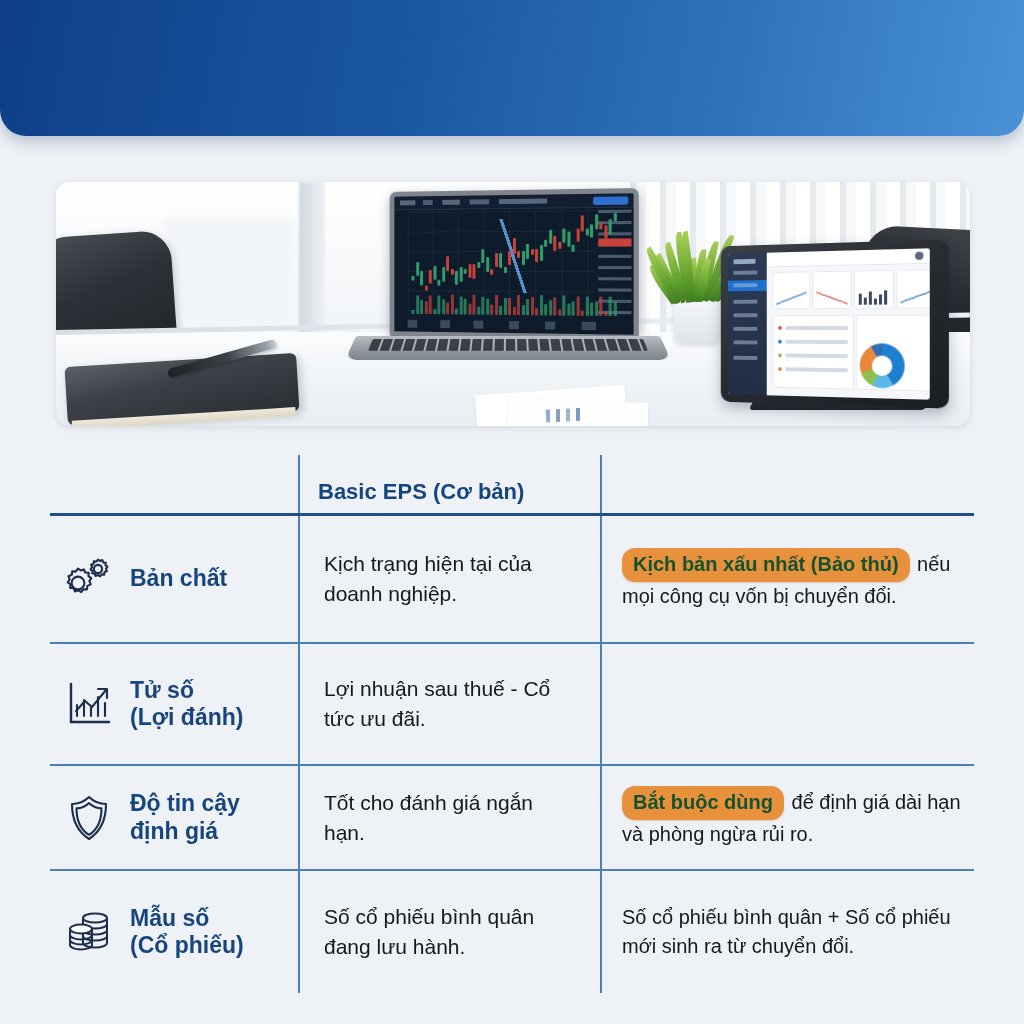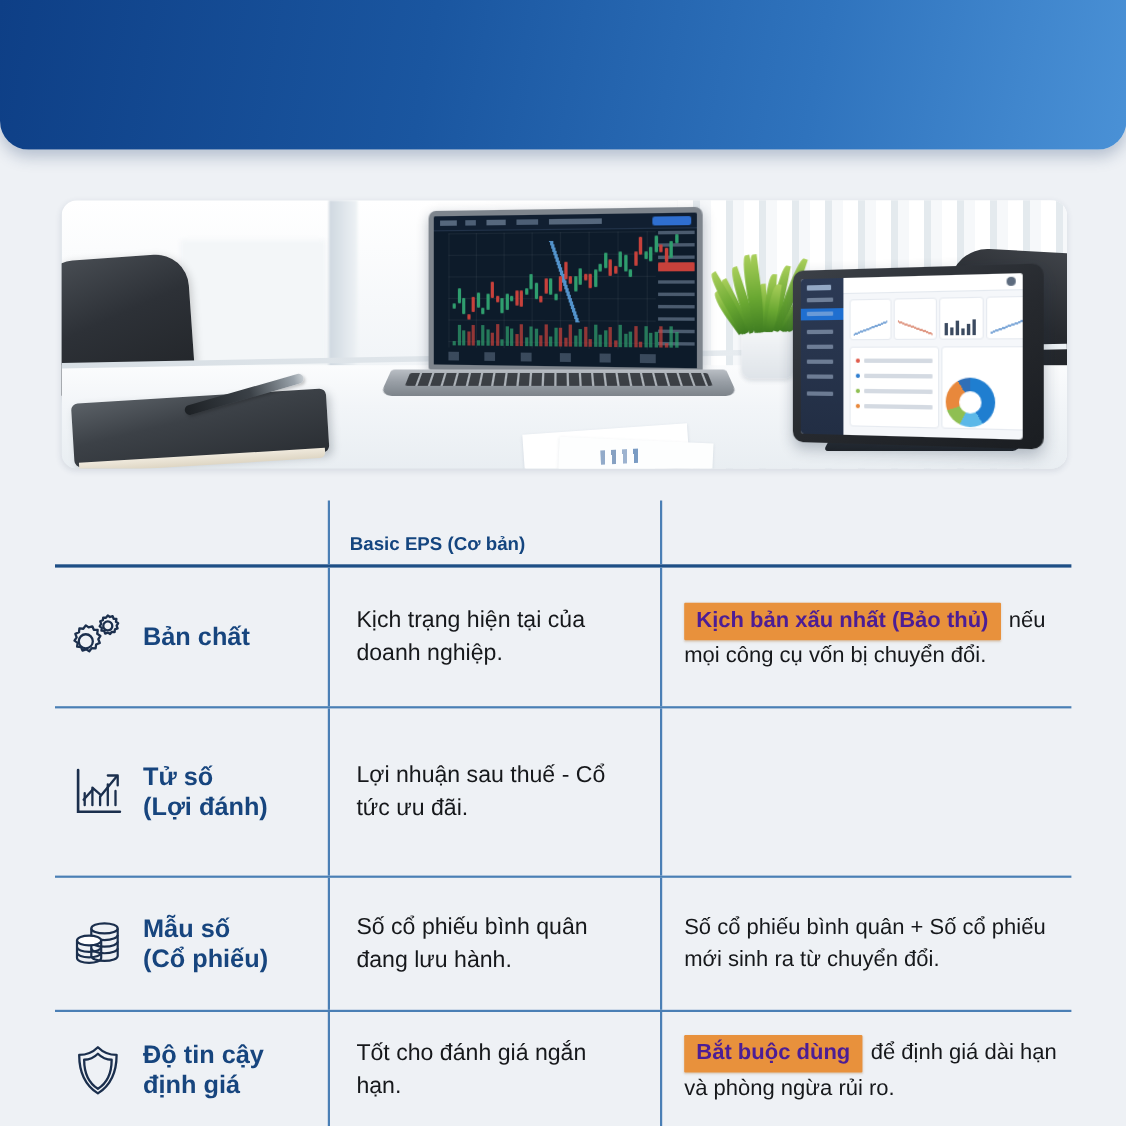--- a/index.html
+++ b/index.html
@@ -356,21 +356,21 @@
     height: 520px;
   }
   .table-head {
     position: relative;
     height: 58px;
     border-bottom: 3px solid #1e4f86;
   }
   .th {
     position: absolute;
     bottom: 8px;
-    font-size: 17px;
+    font-size: 22px;
     font-weight: bold;
     color: #14457f;
     white-space: nowrap;
   }
   .th-basic  { left: 268px; }
   .th-diluted{ left: 588px; }
 
   .vline {
     position: absolute;
     top: 0;
@@ -383,21 +383,21 @@
 
   .row {
     position: relative;
     display: flex;
     align-items: center;
     border-bottom: 2px solid #4a7fb5;
     box-sizing: border-box;
   }
   .row:last-child { border-bottom: none; }
   .r1 { height: 128px; }
-  .r2 { height: 154px; }
+  .r2 { height: 122px; }
   .r3 { height: 122px; }
   .r4 { height: 105px; }
 
   .cell-label {
     width: 248px;
     display: flex;
     align-items: center;
     gap: 12px;
     padding-left: 10px;
     box-sizing: border-box;
@@ -430,23 +430,23 @@
     box-sizing: border-box;
     font-size: 20px;
     color: #16181b;
     line-height: 1.45;
   }
   .cell-diluted.small { font-size: 18.5px; line-height: 1.5; }
 
   .hl {
     display: inline-block;
     background: #e8913c;
-    color: #4c1d95;
+    color: #14532d;
     font-weight: bold;
-    border-radius: 1px;
+    border-radius: 13px;
     padding: 2px 11px 3px 11px;
     margin-right: 2px;
     box-shadow: 0 1px 2px rgba(150,90,20,0.25);
   }
 
   svg.ico { display: block; }
 </style>
 </head>
 <body>
 
@@ -699,20 +699,41 @@
         </svg>
       </div>
       <div class="label-text">
         <span>Tử số</span><br>
         <span>(Lợi đánh)</span>
       </div>
     </div>
     <div class="cell-basic">Lợi nhuận sau thuế - Cổ tức ưu đãi.</div>
   </div>
 
+  <div class="row r4">
+    <div class="vline vline-1"></div>
+    <div class="vline vline-2"></div>
+    <div class="cell-label">
+      <div class="icon-box">
+        <svg class="ico" width="54" height="54" viewBox="0 0 54 54" fill="none" stroke="#1b2f4d" stroke-width="2.1" stroke-linejoin="round">
+          <path d="M27,6 C33,12 41,13 44,13 C44,26 41,39 27,48 C13,39 10,26 10,13 C13,13 21,12 27,6 Z"></path>
+          <path d="M27,12 C31.5,16.5 37,17.4 39.5,17.4 C39.5,27.5 37,37.5 27,43.8 C17,37.5 14.5,27.5 14.5,17.4 C17,17.4 22.5,16.5 27,12 Z"></path>
+        </svg>
+      </div>
+      <div class="label-text">
+        <span>Độ tin cậy</span><br>
+        <span>định giá</span>
+      </div>
+    </div>
+    <div class="cell-basic">Tốt cho đánh giá ngắn hạn.</div>
+    <div class="cell-diluted">
+      <span class="hl">Bắt buộc dùng</span><span> để định giá dài hạn và phòng ngừa rủi ro.</span>
+    </div>
+  </div>
+
   <div class="row r3">
     <div class="vline vline-1"></div>
     <div class="vline vline-2"></div>
     <div class="cell-label">
       <div class="icon-box">
         <svg class="ico" width="54" height="54" viewBox="0 0 54 54" fill="none" stroke="#1b2f4d" stroke-width="2">
           <ellipse cx="33" cy="13" rx="12" ry="4.6"></ellipse>
           <path d="M21,13 L21,38"></path>
             <path d="M45,13 L45,38"></path>
           <path d="M21,19 a12,4.6 0 0 0 24,0 M21,25 a12,4.6 0 0 0 24,0 M21,31 a12,4.6 0 0 0 24,0"></path>
@@ -726,34 +747,13 @@
       </div>
       <div class="label-text">
         <span>Mẫu số</span><br>
         <span>(Cổ phiếu)</span>
       </div>
     </div>
     <div class="cell-basic">Số cổ phiếu bình quân đang lưu hành.</div>
     <div class="cell-diluted">Số cổ phiếu bình quân + Số cổ phiếu mới sinh ra từ chuyển đổi.</div>
   </div>
 
-  <div class="row r4">
-    <div class="vline vline-1"></div>
-    <div class="vline vline-2"></div>
-    <div class="cell-label">
-      <div class="icon-box">
-        <svg class="ico" width="54" height="54" viewBox="0 0 54 54" fill="none" stroke="#1b2f4d" stroke-width="2.1" stroke-linejoin="round">
-          <path d="M27,6 C33,12 41,13 44,13 C44,26 41,39 27,48 C13,39 10,26 10,13 C13,13 21,12 27,6 Z"></path>
-          <path d="M27,12 C31.5,16.5 37,17.4 39.5,17.4 C39.5,27.5 37,37.5 27,43.8 C17,37.5 14.5,27.5 14.5,17.4 C17,17.4 22.5,16.5 27,12 Z"></path>
-        </svg>
-      </div>
-      <div class="label-text">
-        <span>Độ tin cậy</span><br>
-        <span>định giá</span>
-      </div>
-    </div>
-    <div class="cell-basic">Tốt cho đánh giá ngắn hạn.</div>
-    <div class="cell-diluted">
-      <span class="hl">Bắt buộc dùng</span><span> để định giá dài hạn và phòng ngừa rủi ro.</span>
-    </div>
-  </div>
-
 </div>
 
 </body></html>

